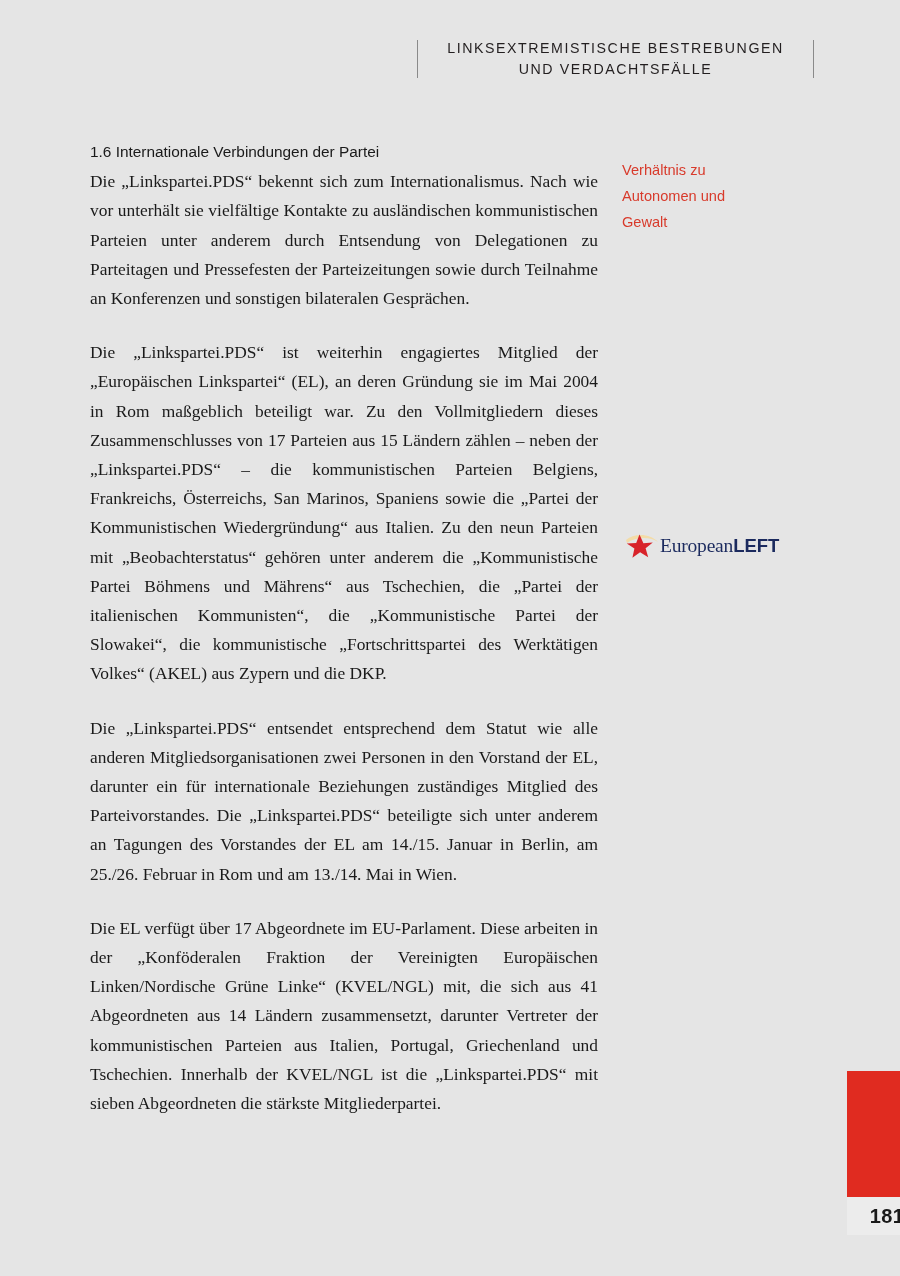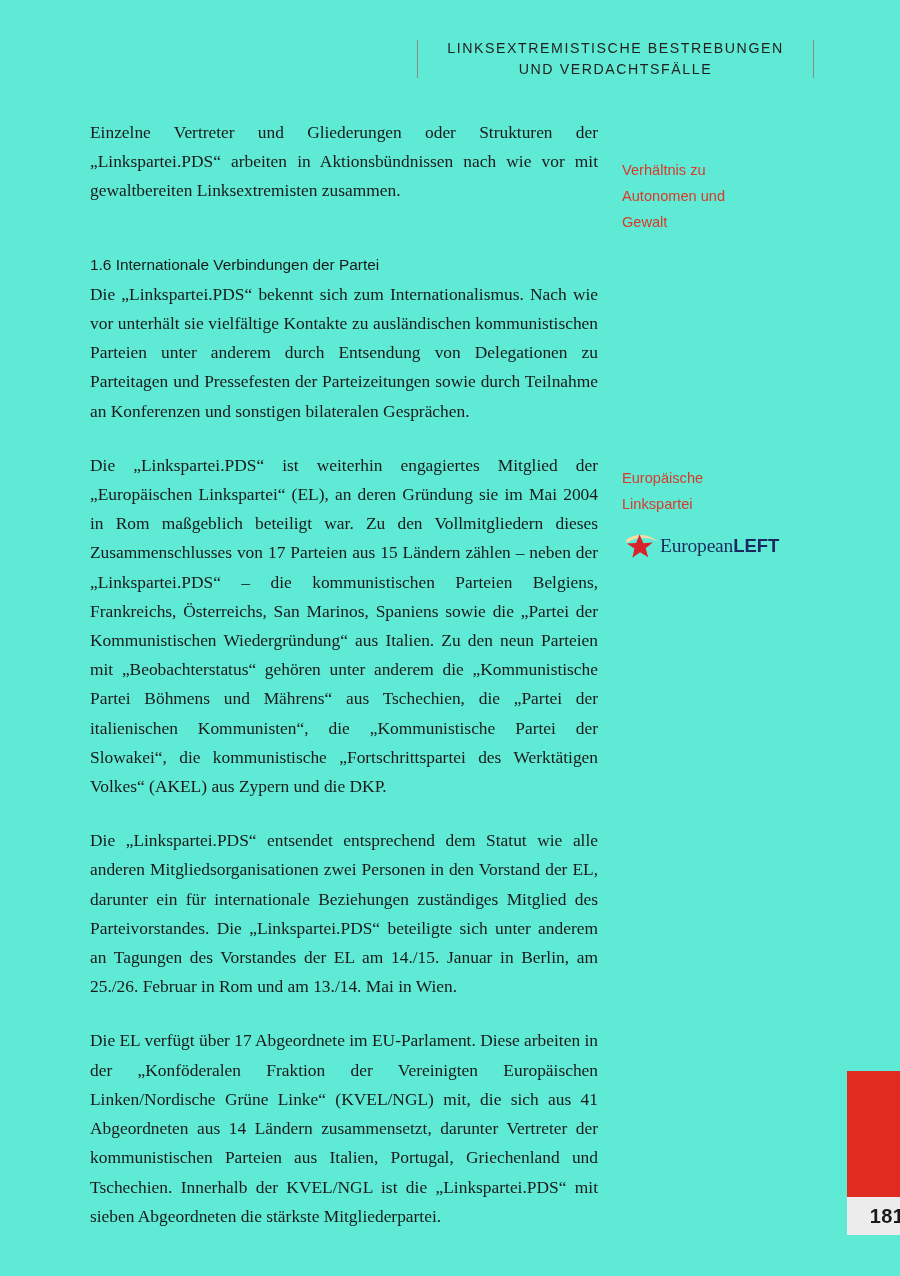--- a/index.html
+++ b/index.html
@@ -4,21 +4,21 @@
 <style>
   html, body {
     margin: 0;
     padding: 0;
     background: #ffffff;
   }
   .page {
     position: relative;
     width: 900px;
     height: 1276px;
-    background: #5eead4;
+    background: #e5e5e5;
     overflow: hidden;
     font-family: "Liberation Serif", serif;
   }
 
   
   .header {
     position: absolute;
     left: 417px;
     top: 38px;
     width: 397px;
@@ -159,40 +159,37 @@
 
   <div class="header">
     <div class="header-rule left"></div>
     <div class="header-rule right"></div>
     <div class="header-text">LINKSEXTREMISTISCHE BESTREBUNGEN
 UND VERDACHTSFÄLLE</div>
   </div>
 
   <div class="col-main">
 
-    <p class="para">Einzelne Vertreter und Gliederungen oder Strukturen der „Linkspartei.PDS“ arbeiten in Aktionsbündnissen nach wie vor mit gewaltbereiten Linksextremisten zusammen.</p>
 
     <div class="gap-before-head"></div>
 
     <h2 class="subhead">1.6 Internationale Verbindungen der Partei</h2>
 
     <p class="para">Die „Linkspartei.PDS“ bekennt sich zum Internationalismus. Nach wie vor unterhält sie vielfältige Kontakte zu ausländischen kommunistischen Parteien unter anderem durch Entsendung von Delegationen zu Parteitagen und Pressefesten der Parteizeitungen sowie durch Teilnahme an Konferenzen und sonstigen bilateralen Gesprächen.</p>
 
     <p class="para">Die „Linkspartei.PDS“ ist weiterhin engagiertes Mitglied der „Europäischen Linkspartei“ (EL), an deren Gründung sie im Mai 2004 in Rom maßgeblich beteiligt war. Zu den Vollmitgliedern dieses Zusammenschlusses von 17 Parteien aus 15 Ländern zählen – neben der „Linkspartei.PDS“ – die kommunistischen Parteien Belgiens, Frankreichs, Österreichs, San Marinos, Spaniens sowie die „Partei der Kommunistischen Wiedergründung“ aus Italien. Zu den neun Parteien mit „Beobachterstatus“ gehören unter anderem die „Kommunistische Partei Böhmens und Mährens“ aus Tschechien, die „Partei der italienischen Kommunisten“, die „Kommunistische Partei der Slowakei“, die kommunistische „Fortschrittspartei des Werktätigen Volkes“ (AKEL) aus Zypern und die DKP.</p>
 
     <p class="para">Die „Linkspartei.PDS“ entsendet entsprechend dem Statut wie alle anderen Mitgliedsorganisationen zwei Personen in den Vorstand der EL, darunter ein für internationale Beziehungen zuständiges Mitglied des Parteivorstandes. Die „Linkspartei.PDS“ beteiligte sich unter anderem an Tagungen des Vorstandes der EL am 14./15. Januar in Berlin, am 25./26. Februar in Rom und am 13./14. Mai in Wien.</p>
 
     <p class="para last">Die EL verfügt über 17 Abgeordnete im EU-Parlament. Diese arbeiten in der „Konföderalen Fraktion der Vereinigten Europäischen Linken/Nordische Grüne Linke“ (KVEL/NGL) mit, die sich aus 41 Abgeordneten aus 14 Ländern zusammensetzt, darunter Vertreter der kommunistischen Parteien aus Italien, Portugal, Griechenland und Tschechien. Innerhalb der KVEL/NGL ist die „Linkspartei.PDS“ mit sieben Abgeordneten die stärkste Mitgliederpartei.</p>
   </div>
 
   <div class="marginal note-1">Verhältnis zu
 Autonomen und
 Gewalt</div>
-  <div class="marginal note-2">Europäische
-Linkspartei</div>
 
   <div class="logo">
     <span class="logo-mark">
       <svg width="40" height="30" viewBox="0 0 40 30" xmlns="http://www.w3.org/2000/svg">
         <path d="M4 9 C12 2, 28 2, 36 11 C28 5, 13 6, 5 12 Z" fill="#f3dca8"></path>
         <path d="M17.5 3.5 L21.4 12.2 L30.8 11.4 L23.6 17.2 L26.2 26.2 L18.1 21.2 L10.4 26.8 L12.4 17.6 L4.8 12.4 L14.2 12.0 Z" fill="#d8232a"></path>
       </svg>
     </span>
     <span class="logo-word"><span>European</span><span class="bold">LEFT</span></span>
   </div>

